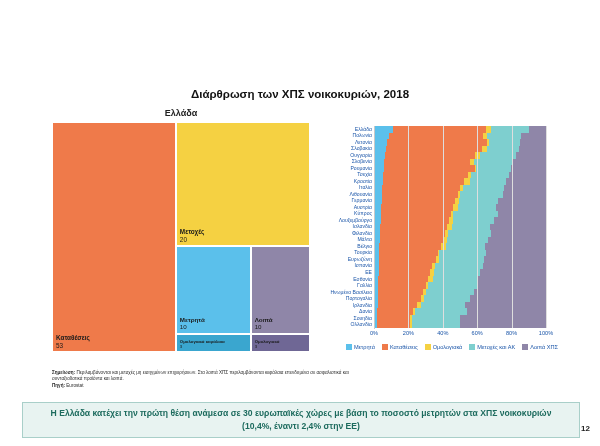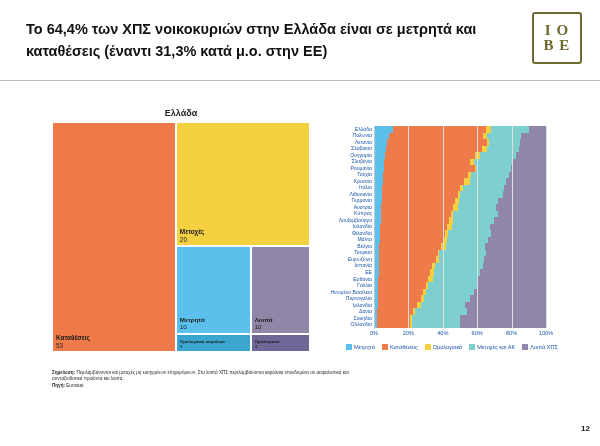--- a/index.html
+++ b/index.html
@@ -115,30 +115,22 @@
   .pagenum{
     position:absolute;right:10px;top:424px;
     font-size:8px;font-weight:bold;color:#222;
   }
 </style>
 </head>
 <body>
 
 <div class="slide">
 
-  <div class="header">
-    <div class="title">Το 64,4% των ΧΠΣ νοικοκυριών στην Ελλάδα είναι σε μετρητά και καταθέσεις (έναντι 31,3% κατά μ.ο. στην ΕΕ)</div>
-    <div class="logo">
-      <div class="logo-inner">
-        <span>I O</span>
-        <span>B E</span>
-      </div>
-    </div>
-  </div>
-
+
+  <div class="chart-title">Διάρθρωση των ΧΠΣ νοικοκυριών, 2018</div>
 
   <div class="panel-label" id="gr-label">Ελλάδα</div>
 
   <div class="treemap" id="treemap">
       <div class="tm-cell" style="left: 0%; top: 0%; width: 48%; height: 100%; background: rgb(239, 122, 74);">
         <div class="tm-txt" style="font-size: 6.4px;">
           <b>Καταθέσεις</b>
           <i>53</i>
         </div>
       </div>
@@ -464,15 +456,18 @@
 
   <div class="note">
     <b>Σημείωση:</b>
     <span>Περιλαμβάνονται  και μετοχές μη εισηγμένων επιχειρήσεων. Στα λοιπά ΧΠΣ περιλαμβάνονται κεφάλαια επενδυμένα σε ασφαλιστικά και συνταξιοδοτικά προϊόντα και λοιπά.</span>
   </div>
   <div class="src">
     <b>Πηγή:</b>
     <span>Eurostat</span>
   </div>
 
+  <div class="banner">
+    <div class="banner-txt">Η Ελλάδα κατέχει την πρώτη θέση ανάμεσα σε 30 ευρωπαϊκές χώρες με βάση το ποσοστό μετρητών στα ΧΠΣ νοικοκυριών (10,4%, έναντι 2,4% στην ΕΕ)</div>
+  </div>
   <div class="pagenum">12</div>
 
 </div>
 
 </body></html>

